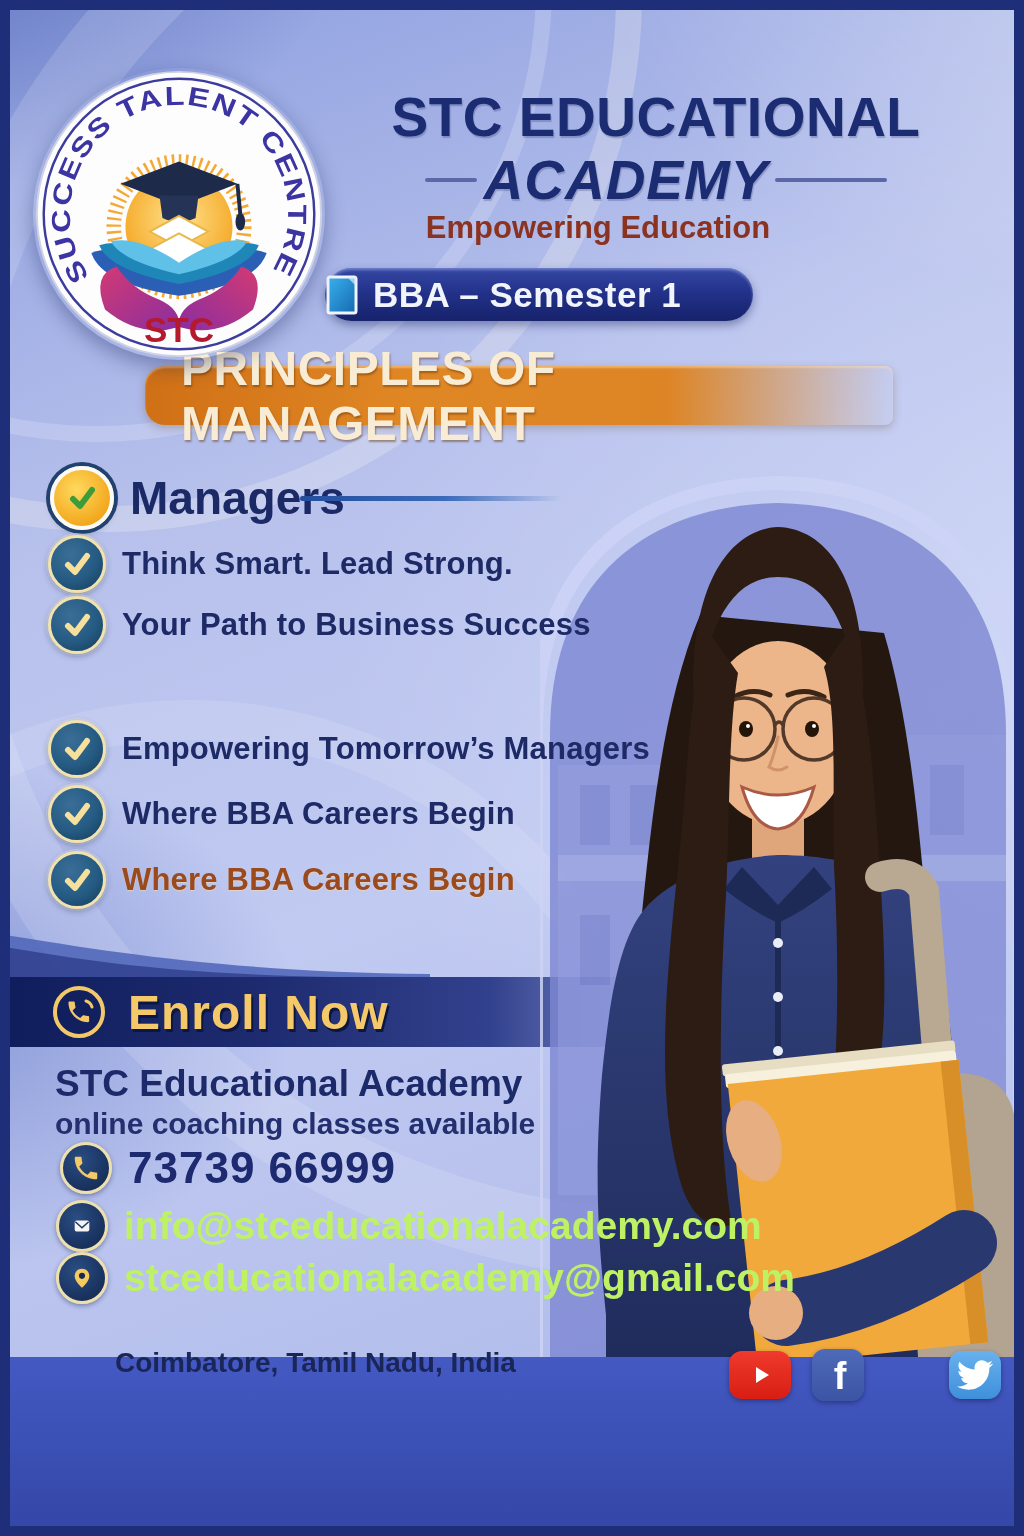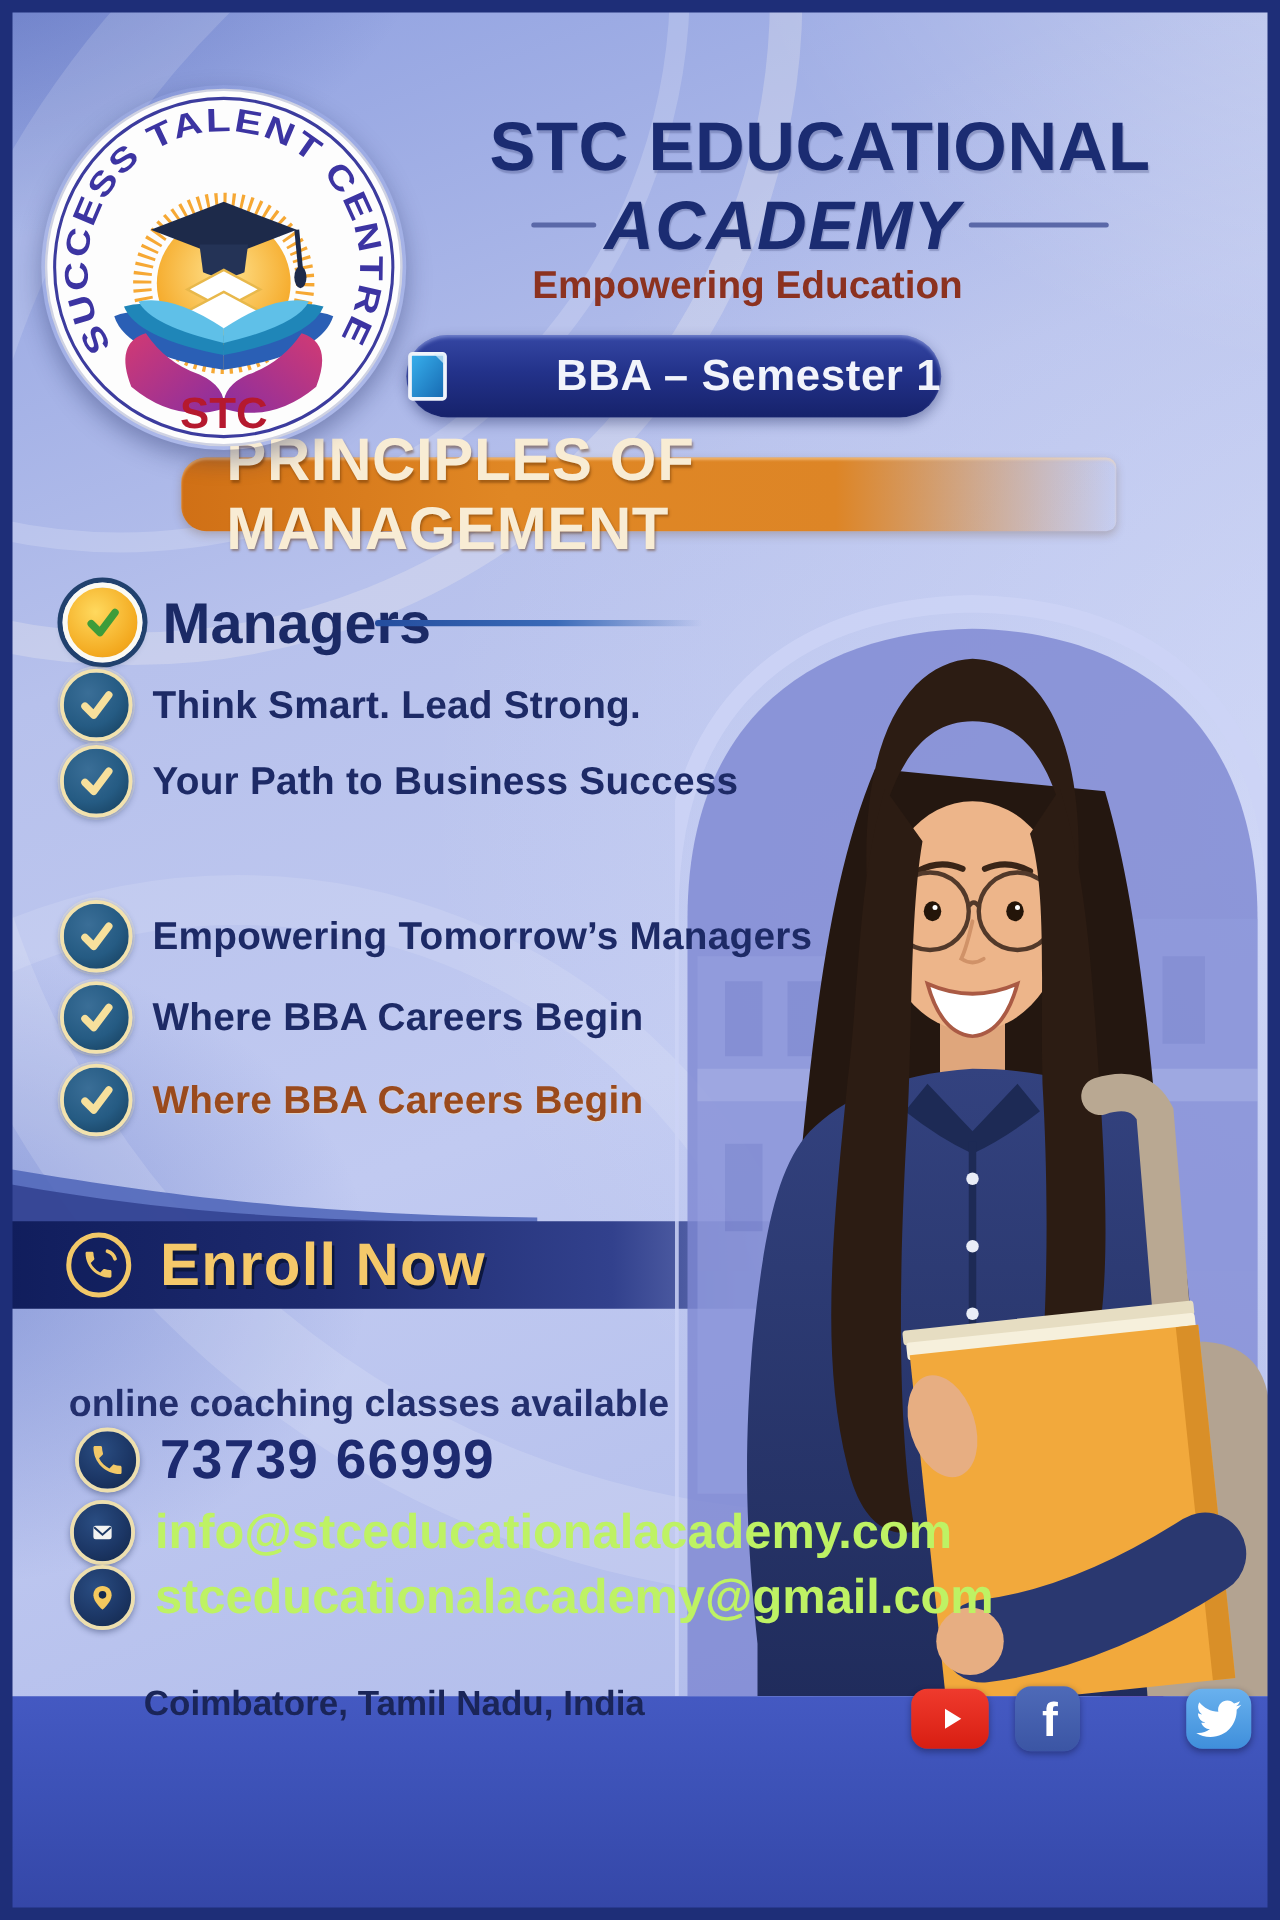--- a/index.html
+++ b/index.html
@@ -30,24 +30,24 @@
     text-shadow:1px 2px 1px rgba(30,40,90,.25);text-align:center;}
   .t2row{position:absolute;left:318px;top:148px;width:676px;display:flex;align-items:center;
     justify-content:center;gap:6px;z-index:5;font-style:italic;}
   .t2row .t2{font-size:55px;font-weight:800;color:#1b2c72;letter-spacing:1px;
     text-shadow:1px 2px 1px rgba(30,40,90,.25);}
   .dash{height:4px;background:#5a68a8;border-radius:2px;}
   .dash.l{width:52px}.dash.r{width:112px}
   .hdr-sub{position:absolute;left:318px;top:210px;width:560px;text-align:center;z-index:5;
     font-size:31px;font-weight:600;color:#8c3220;}
   
-  .badge{position:absolute;left:325px;top:268px;width:428px;height:66px;border-radius:34px;
+  .badge{position:absolute;left:325px;top:268px;width:428px;height:53px;border-radius:34px;
     background:linear-gradient(180deg,#3547a4 0%,#23328a 45%,#16226b 100%);
     box-shadow:0 4px 10px rgba(15,25,80,.4), inset 0 2px 3px rgba(160,175,235,.55);
-    display:flex;align-items:center;justify-content:space-between;gap:14px;z-index:5;}
+    display:flex;align-items:center;justify-content:flex-start;gap:14px;z-index:5;}
   .badge .lbl{font-size:35px;font-weight:700;color:#f2f4fb;letter-spacing:.5px;}
   
   .banner{position:absolute;left:145px;top:366px;width:748px;height:59px;z-index:5;
     border-radius:20px 8px 8px 20px;
     background:linear-gradient(90deg,#d07016 0%,#e08724 35%,#dd8526 70%,rgba(221,133,38,.25) 92%,rgba(221,133,38,0) 100%);
     box-shadow:0 3px 8px rgba(90,50,10,.25), inset 0 2px 2px rgba(255,220,170,.5);
     display:flex;align-items:center;}
   .banner .lbl{margin-left:36px;font-size:48px;font-weight:800;color:#f8ecd4;letter-spacing:.5px;
     text-shadow:1px 2px 2px rgba(90,45,5,.45);}
   
@@ -326,20 +326,21 @@
   </svg>
   <div class="enroll">
     <svg class="icon" width="58" height="58" viewBox="0 0 58 58">
       <circle cx="29" cy="29" r="24" fill="rgba(18,30,88,.3)" stroke="#f2c868" stroke-width="4"></circle>
       <path transform="translate(15,15) scale(1.15)" fill="#f2c868" d="M6.6 10.8c1.4 2.8 3.8 5.1 6.6 6.6l2.2-2.2c.3-.3.7-.4 1-.2 1.1.4 2.3.6 3.6.6.6 0 1 .4 1 1V20c0 .6-.4 1-1 1C10.6 21 3 13.4 3 4c0-.6.4-1 1-1h3.5c.6 0 1 .4 1 1 0 1.2.2 2.4.6 3.6.1.3 0 .7-.2 1l-2.3 2.2z"></path>
       <path d="M36 18 a9 9 0 0 1 6 6" stroke="#f2c868" stroke-width="3" fill="none" stroke-linecap="round"></path>
     </svg>
     <span class="txt">Enroll Now</span>
   </div>
 
+  <div class="c-name">STC Educational Academy</div>
   <div class="c-tag">online coaching classes available</div>
 
   <div class="c-row c-phone">
     <div class="cicon">
       <svg width="30" height="30" viewBox="0 0 24 24">
           <path fill="#f2c868" d="M6.6 10.8c1.4 2.8 3.8 5.1 6.6 6.6l2.2-2.2c.3-.3.7-.4 1-.2 1.1.4 2.3.6 3.6.6.6 0 1 .4 1 1V20c0 .6-.4 1-1 1C10.6 21 3 13.4 3 4c0-.6.4-1 1-1h3.5c.6 0 1 .4 1 1 0 1.2.2 2.4.6 3.6.1.3 0 .7-.2 1l-2.3 2.2z"></path>
         </svg>
     </div>
     <span class="txt">73739 66999</span>
   </div>

